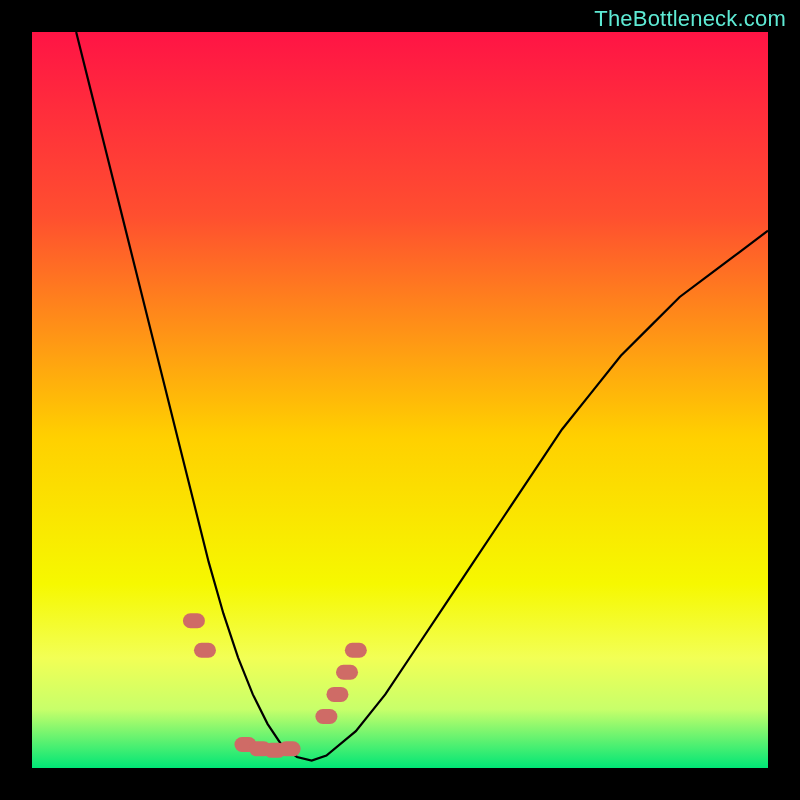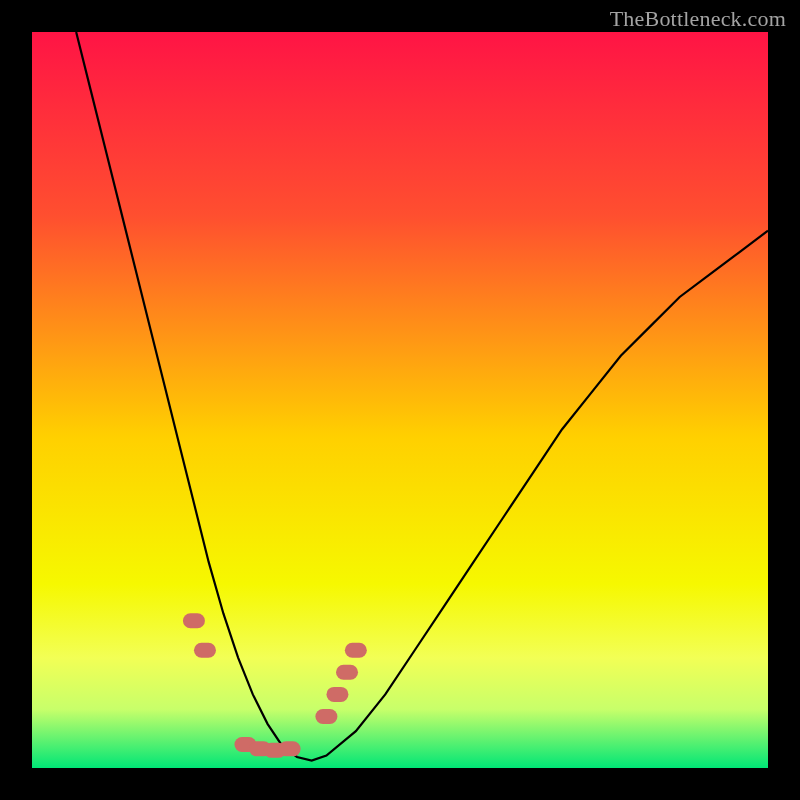--- a/index.html
+++ b/index.html
@@ -12,23 +12,23 @@
   }
   .container {
     position: relative;
     width: 800px;
     height: 800px;
   }
   .watermark {
     position: absolute;
     top: 6px;
     right: 14px;
-    font-family: Liberation Serif, serif;
+    font-family: Liberation Sans, sans-serif;
     font-size: 22px;
-    color: #a3a3a3;
+    color: #5eead4;
     letter-spacing: 0.2px;
     z-index: 10;
   }
   .plot-area {
     position: absolute;
     left: 32px;
     top: 32px;
     width: 736px;
     height: 736px;
   }

